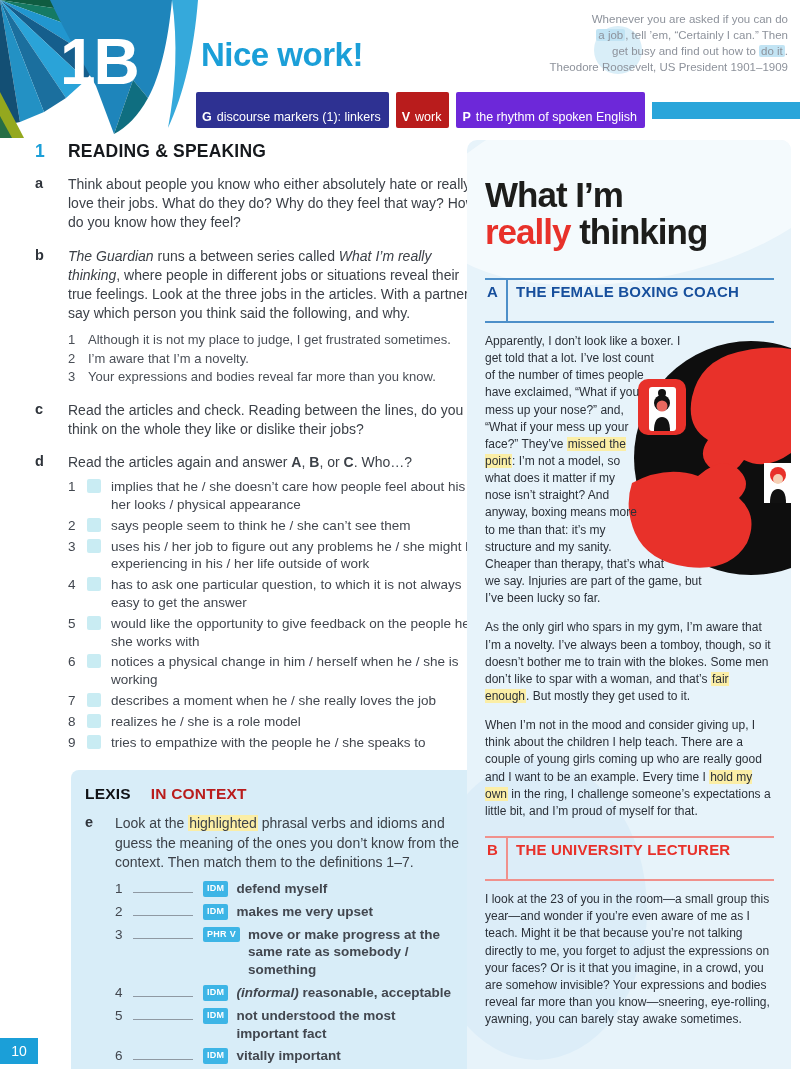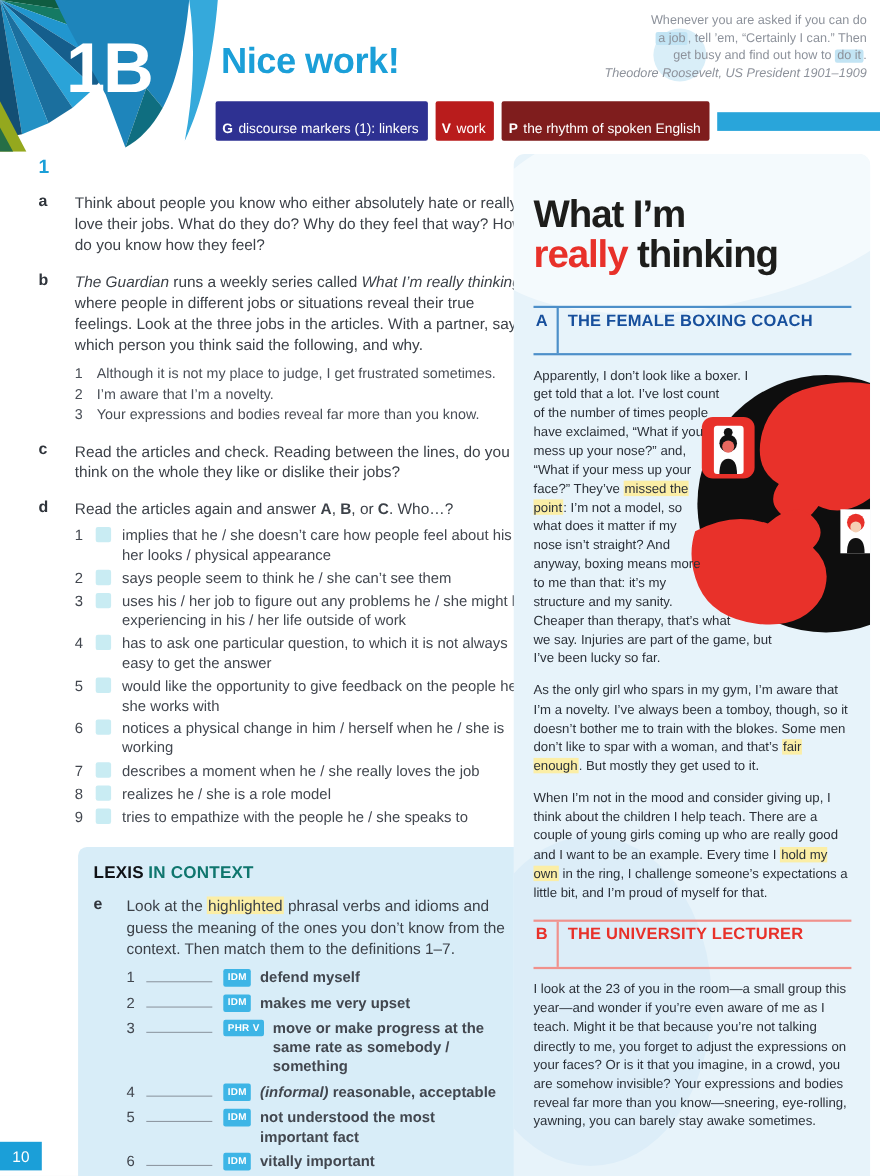--- a/index.html
+++ b/index.html
@@ -9,29 +9,29 @@
 
   
   .unit-graphic { position:absolute; top:0; left:0; }
   .nice-work { position:absolute; left:201px; top:36px; font-size:33px; font-weight:600;
                color:#1b9fd8; letter-spacing:-0.5px; }
   .quote-blob { position:absolute; right:158px; top:26px; width:48px; height:48px;
                 border-radius:50%; background:#d9eef8; }
   .quote { position:absolute; right:12px; top:12px; width:260px; text-align:right;
            font-size:11.5px; line-height:1.38; color:#8d929b; }
   .quote .hl-blue { background:#c2e4f4; padding:0 2px; border-radius:2px; }
-  .quote .attribution { font-style:italic; }
+  .quote .attribution { }
   .tag-row { position:absolute; left:196px; top:92px; right:0; display:flex;
              align-items:center; gap:7px; }
   .tag { color:#fff; font-size:12.5px; padding:18px 8px 3px 6px; border-radius:2px;
          white-space:nowrap; line-height:1.2; }
   .tag .key { font-weight:bold; margin-right:5px; }
   .tag-g { background:#2e3192; }
   .tag-v { background:#b91c1c; }
-  .tag-p { background:#7f1d1d; }
+  .tag-p { background:#6d28d9; }
   .tag-bar { flex:1; height:17px; background:#29a5da; }
 
   
   .left-col { position:absolute; left:35px; top:141px; width:448px; }
   .section-head { display:flex; font-size:17.5px; font-weight:800; color:#16191d;
                   margin-bottom:13px; letter-spacing:0.2px; }
   .section-num { color:#1b9fd8; width:33px; flex-shrink:0; }
   .exercise { display:flex; margin-bottom:14px; }
   .ex-label { width:33px; flex-shrink:0; font-weight:bold; font-size:14.5px; color:#2f343b; }
   .ex-body { flex:1; font-size:14px; line-height:1.37; color:#3c4148; }
@@ -45,21 +45,21 @@
   .d-num { width:19px; flex-shrink:0; }
   .d-box { width:14px; height:14px; background:#c9ecf3; border-radius:2px;
            margin:1px 10px 0 0; flex-shrink:0; }
   .d-text { flex:1; }
 
   
   .lexis { margin-left:36px; margin-top:16px; width:406px; background:#d8edf8;
            border-radius:8px; padding:15px 18px 18px 14px; }
   .lexis-head { font-size:15.5px; font-weight:800; margin-bottom:11px; letter-spacing:0.2px; }
   .lexis-head .black { color:#101216; }
-  .lexis-head .cyan  { color:#0f766e; margin-left:4px; }
+  .lexis-head .cyan  { color:#b91c1c; margin-left:20px; }
   .lexis .exercise { margin-bottom:8px; }
   .lexis .ex-label { width:30px; }
   .hl-yellow { background:#fbeea6; padding:0 1px; }
   .def-list { margin-left:30px; margin-top:4px; }
   .def-row { display:flex; font-size:13.5px; line-height:1.32; color:#42474f; margin-bottom:5px; }
   .def-num { width:18px; flex-shrink:0; }
   .def-line { display:inline-block; width:60px; height:13px; border-bottom:1.4px solid #8f99a3;
               margin-right:10px; flex-shrink:0; }
   .def-badge { background:#3db5e6; color:#fff; font-size:9px; font-weight:bold;
                padding:2px 4px; border-radius:2px; margin:1px 8px 0 0; flex-shrink:0;
@@ -131,31 +131,32 @@
     <span class="tag tag-g"><span class="key">G</span><span>discourse markers (1): linkers</span></span>
     <span class="tag tag-v"><span class="key">V</span><span>work</span></span>
     <span class="tag tag-p"><span class="key">P</span><span>the rhythm of spoken English</span></span>
     <span class="tag-bar"></span>
   </div>
 
   <div class="left-col">
 
     <div class="section-head">
       <span class="section-num">1</span>
+      <span>READING &amp; SPEAKING</span>
     </div>
 
     <div class="exercise">
       <span class="ex-label">a</span>
       <div class="ex-body">Think about people you know who either absolutely hate or really love their jobs. What do they do? Why do they feel that way? How do you know how they feel?</div>
     </div>
 
     <div class="exercise">
       <span class="ex-label">b</span>
       <div class="ex-body">
-        <span class="it">The Guardian</span><span> runs a weekly series called </span><span class="it">What I’m really thinking</span><span>, where people in different jobs or situations reveal their true feelings. Look at the three jobs in the articles. With a partner, say which person you think said the following, and why.</span>
+        <span class="it">The Guardian</span><span> runs a between series called </span><span class="it">What I’m really thinking</span><span>, where people in different jobs or situations reveal their true feelings. Look at the three jobs in the articles. With a partner, say which person you think said the following, and why.</span>
         <div class="sub-list">
           <div class="sub-item">
               <span class="sub-num">1</span>
               <span>Although it is not my place to judge, I get frustrated sometimes.</span>
             </div>
           <div class="sub-item">
               <span class="sub-num">2</span>
               <span>I’m aware that I’m a novelty.</span>
             </div>
           <div class="sub-item">

